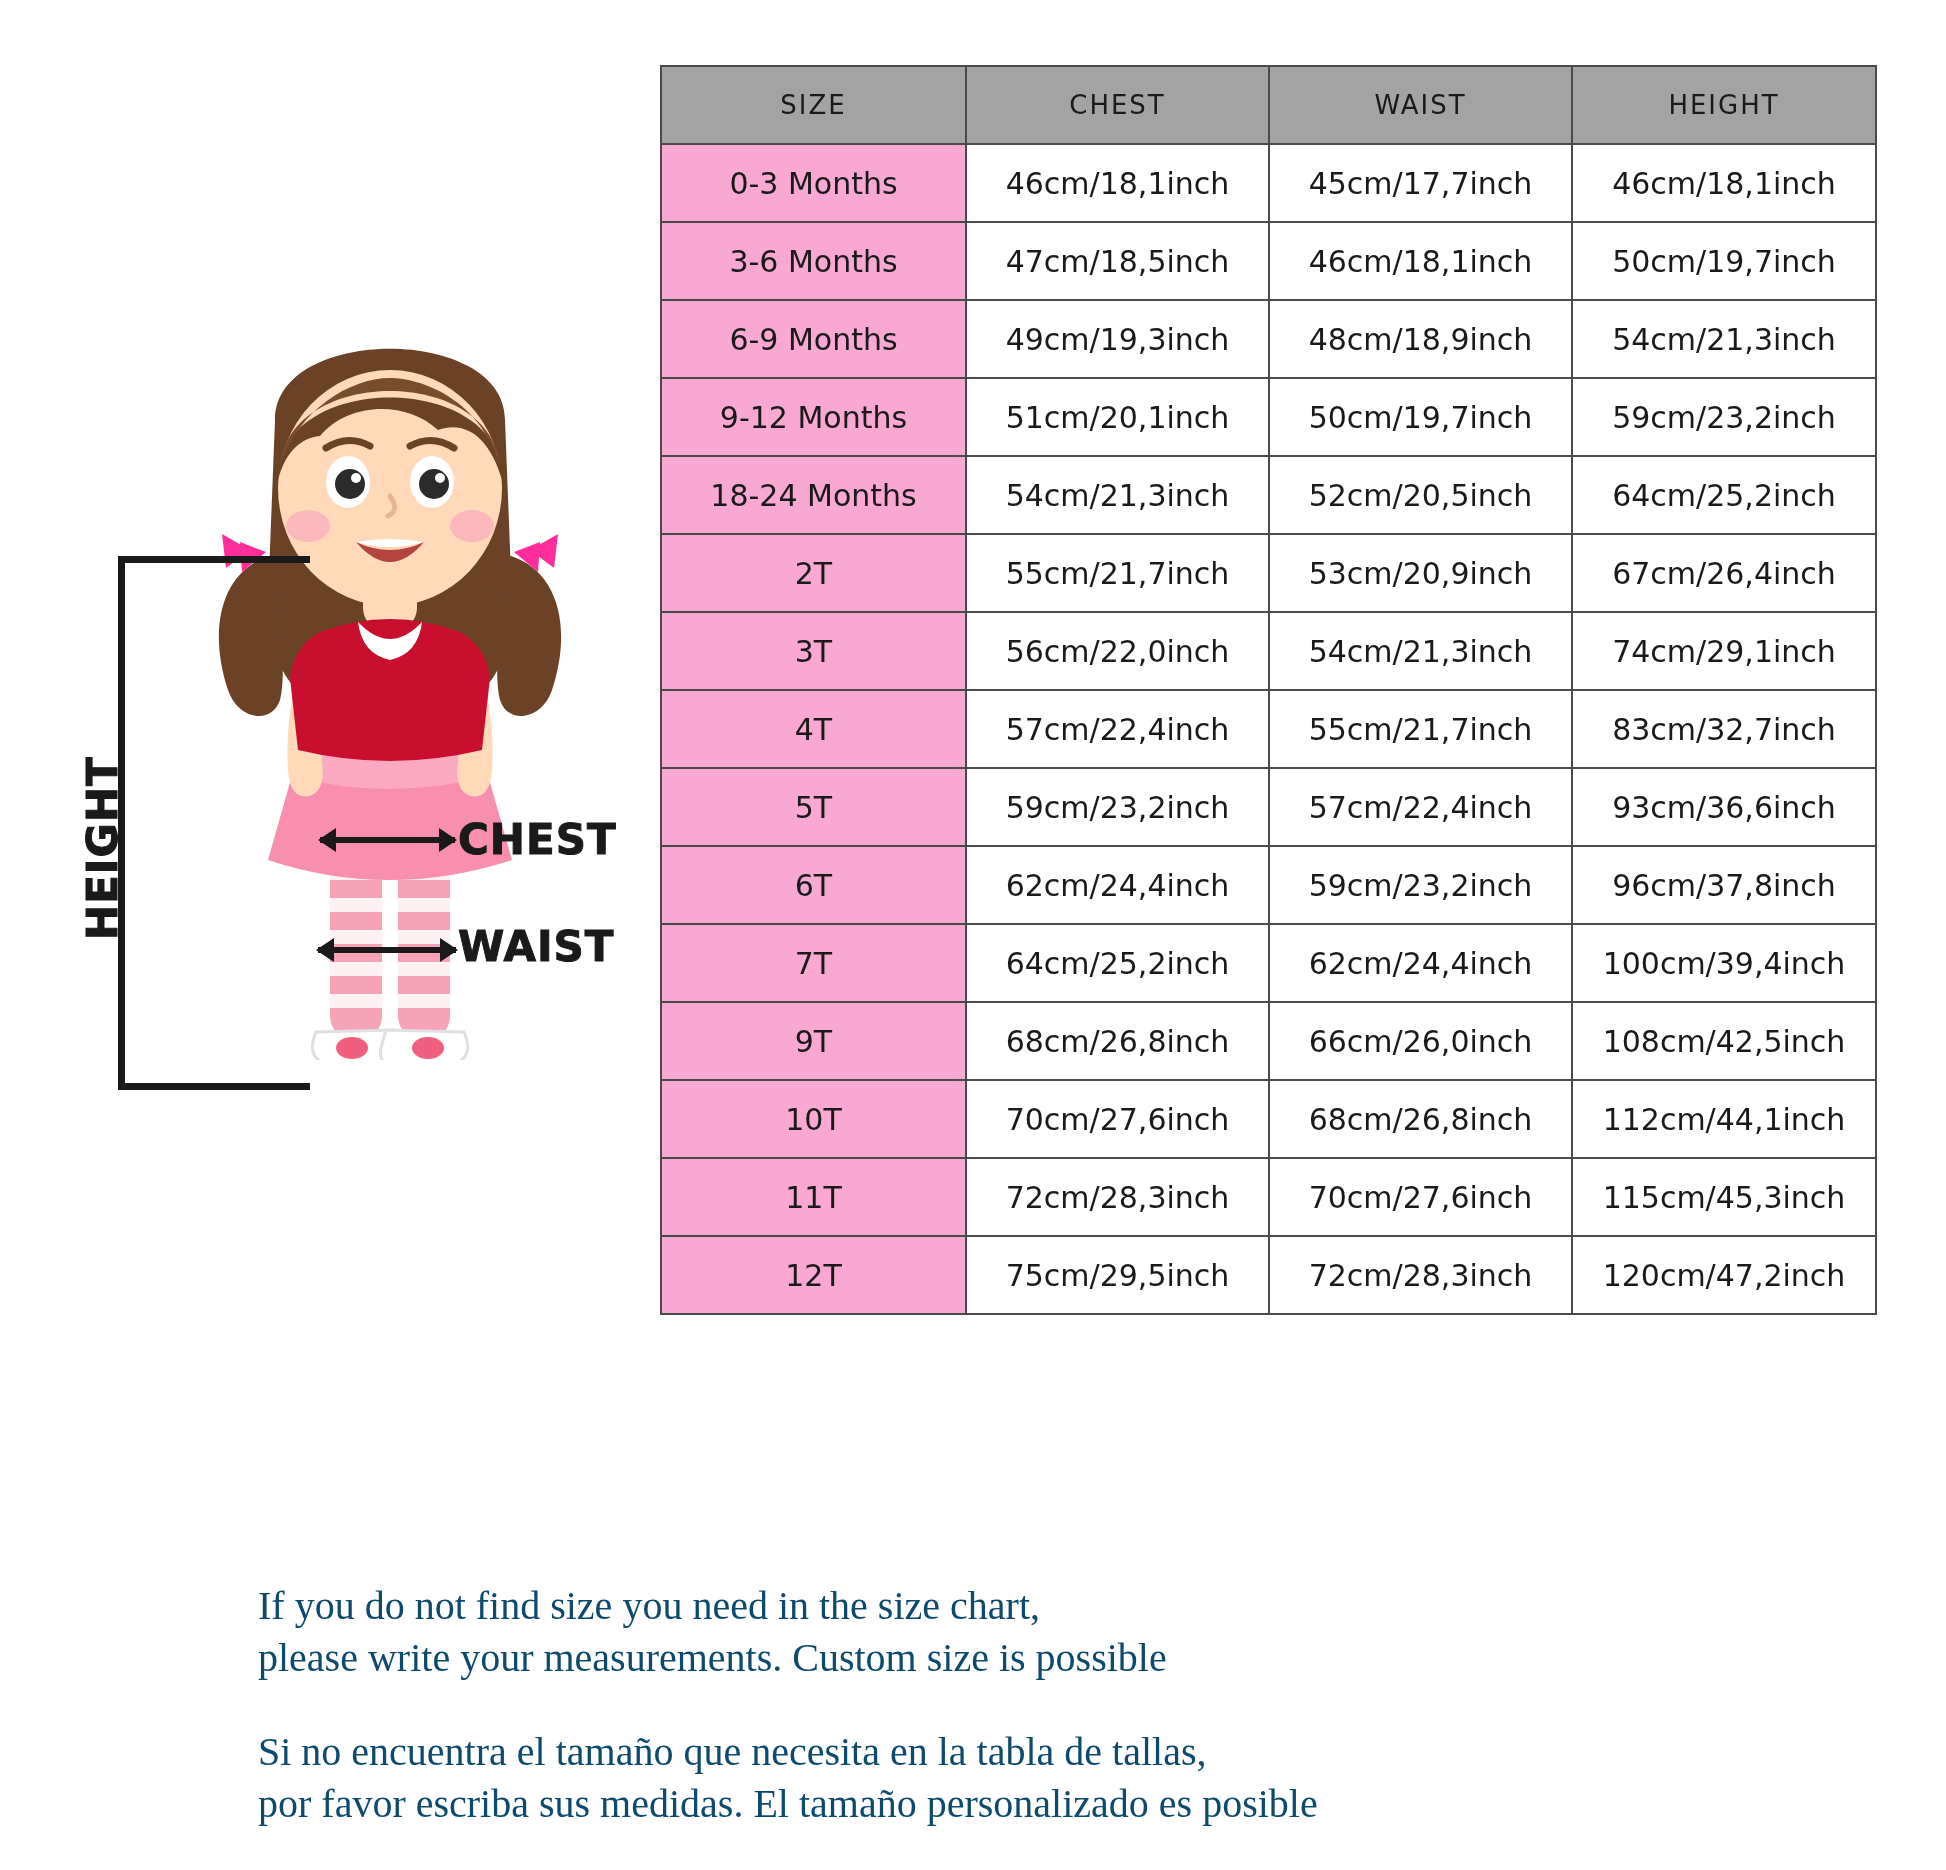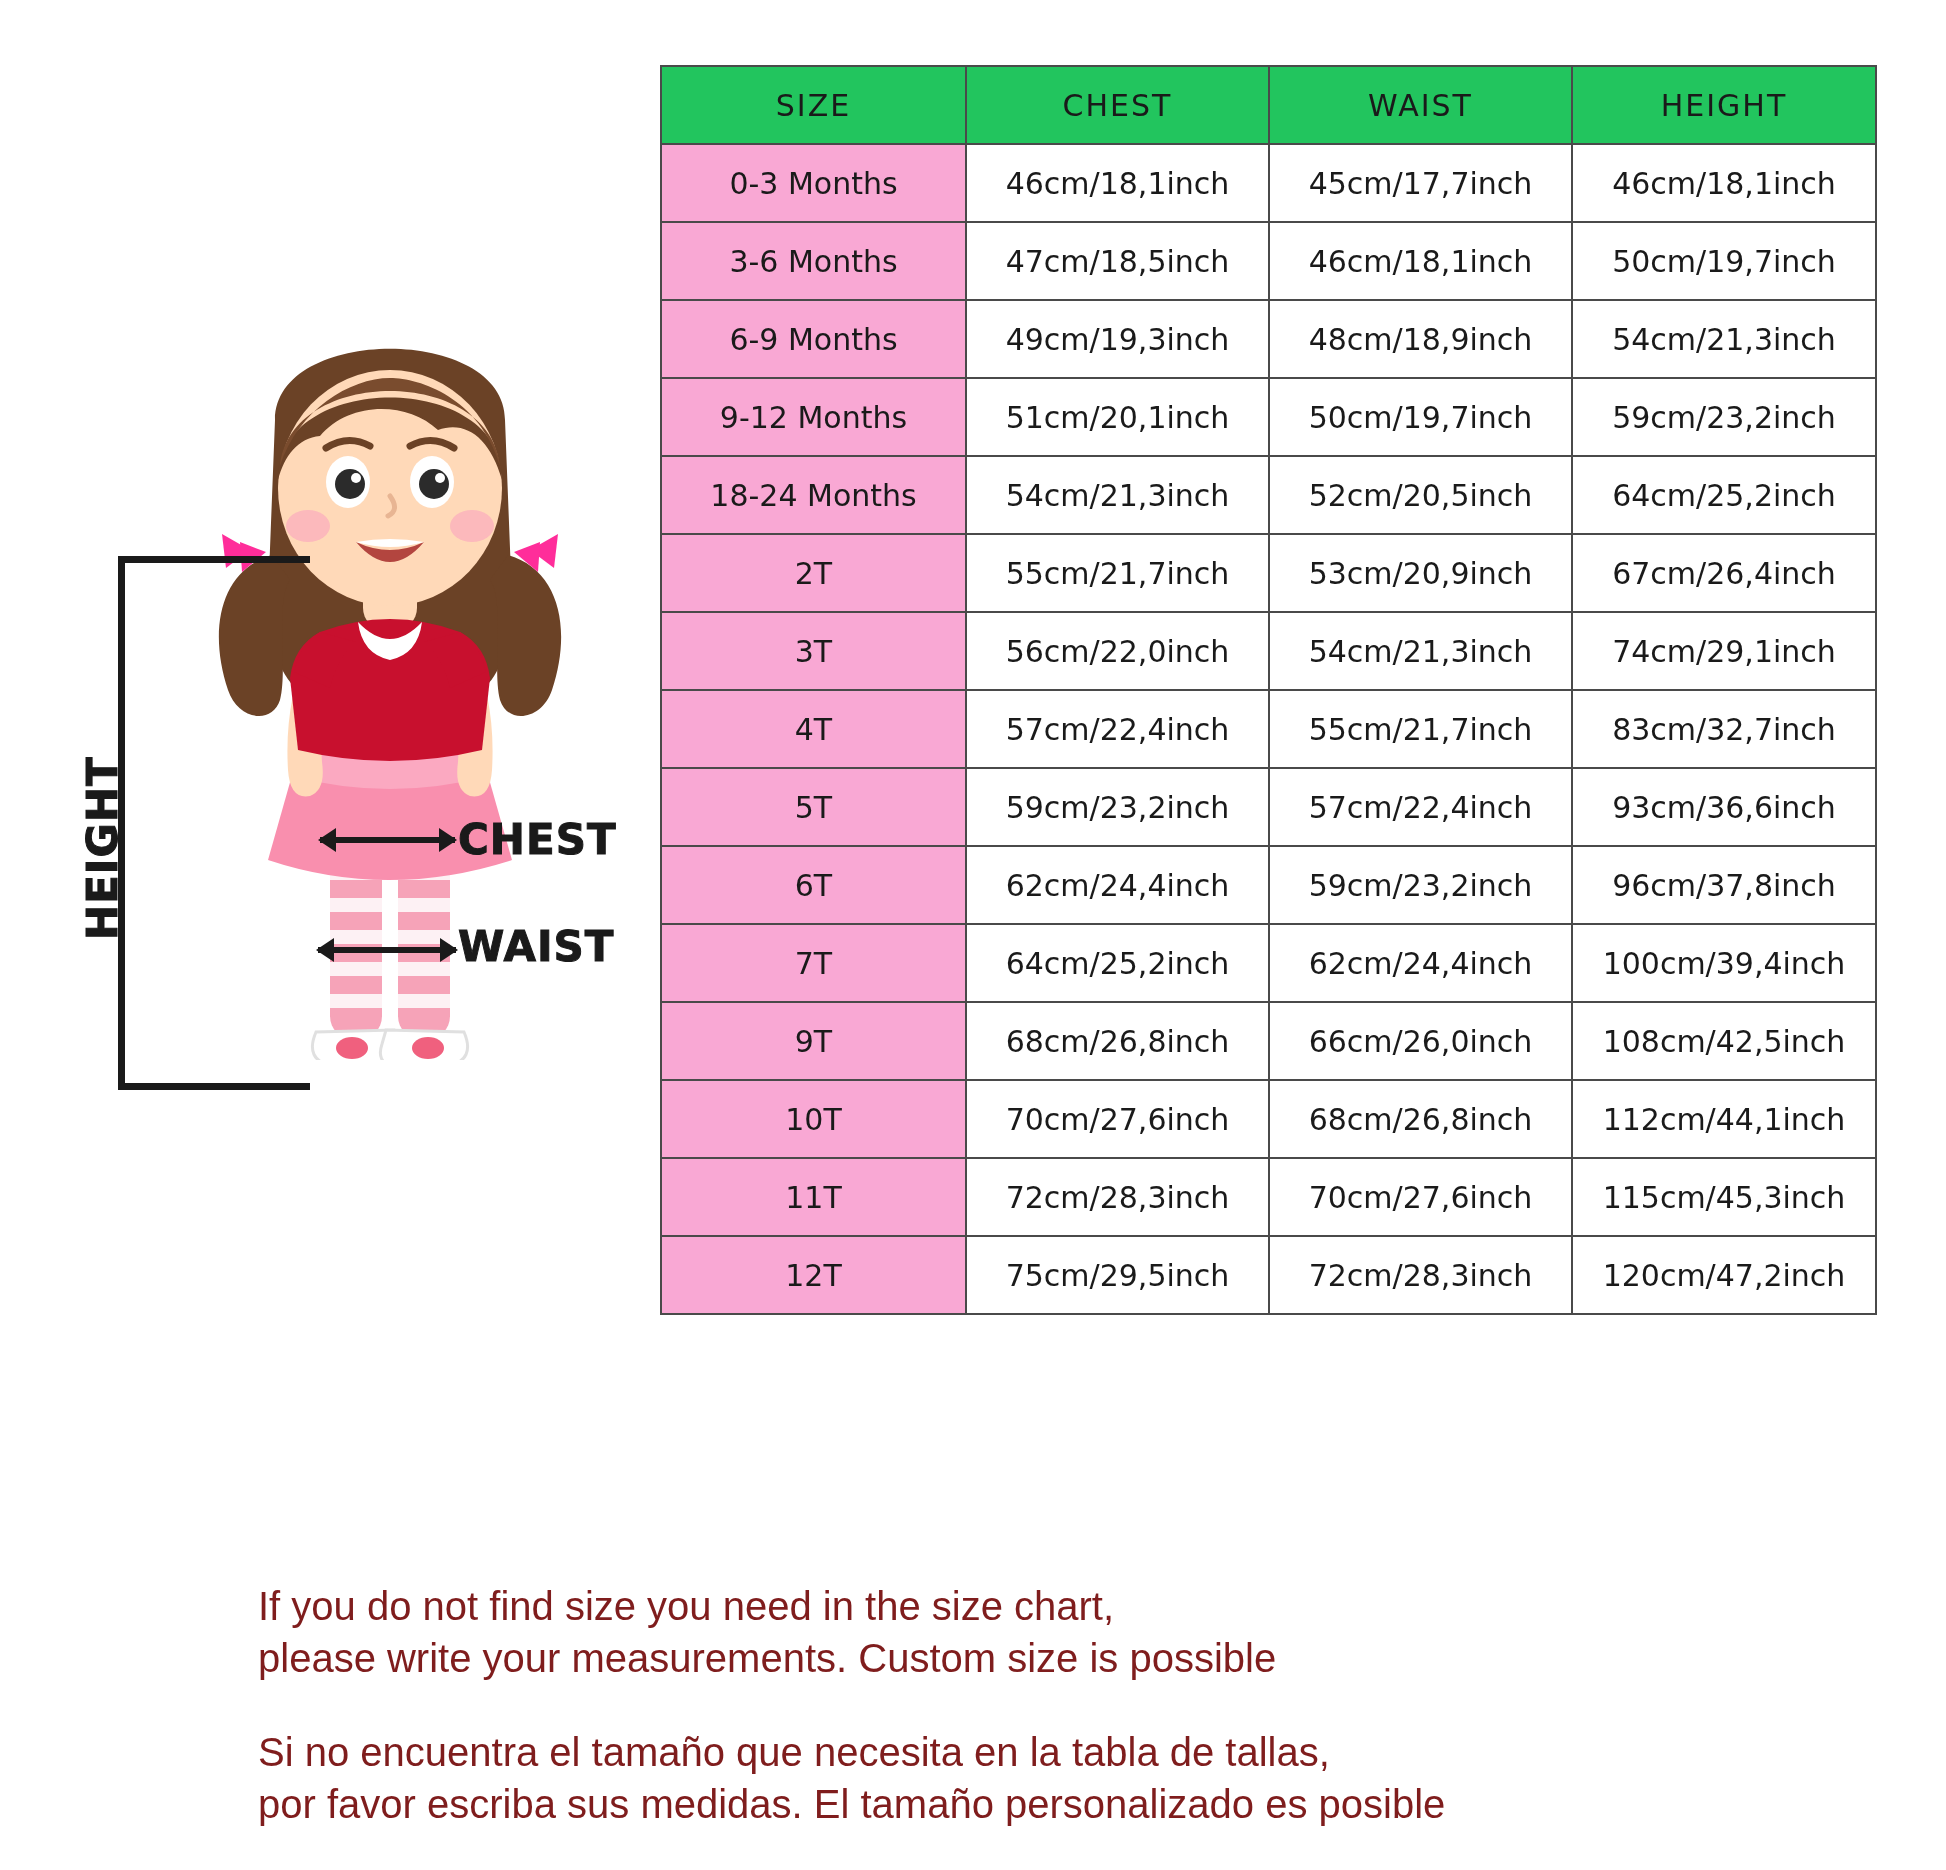--- a/index.html
+++ b/index.html
@@ -149,43 +149,43 @@
     text-align: center;
     vertical-align: middle;
     font-family: "DejaVu Sans", sans-serif;
     font-size: 30px;
     color: #1a1a1a;
     font-weight: normal;
     padding: 0 4px;
     background: #ffffff;
   }
   table.size-table th {
-    background: #22c55e;
-    font-size: 30px;
+    background: #a3a3a3;
+    font-size: 26px;
     letter-spacing: 2px;
   }
   table.size-table td.size-cell {
     background: #f9a8d4;
   }
   table.size-table col.c-size   { width: 305px; }
   table.size-table col.c-chest  { width: 303px; }
   table.size-table col.c-waist  { width: 303px; }
   table.size-table col.c-height { width: 304px; }
 
   
   .notes {
     position: absolute;
     left: 258px;
     top: 1580px;
     width: 1500px;
   }
   .note-line {
-    font-family: Liberation Sans, sans-serif;
+    font-family: Liberation Serif, serif;
     font-size: 40px;
-    color: #7f1d1d;
+    color: #0c4a6e;
     line-height: 1.30;
   }
   .note-block { margin-bottom: 42px; }
 </style>
 </head>
 <body>
 
 <div class="page">
 
   <div class="illustration">

